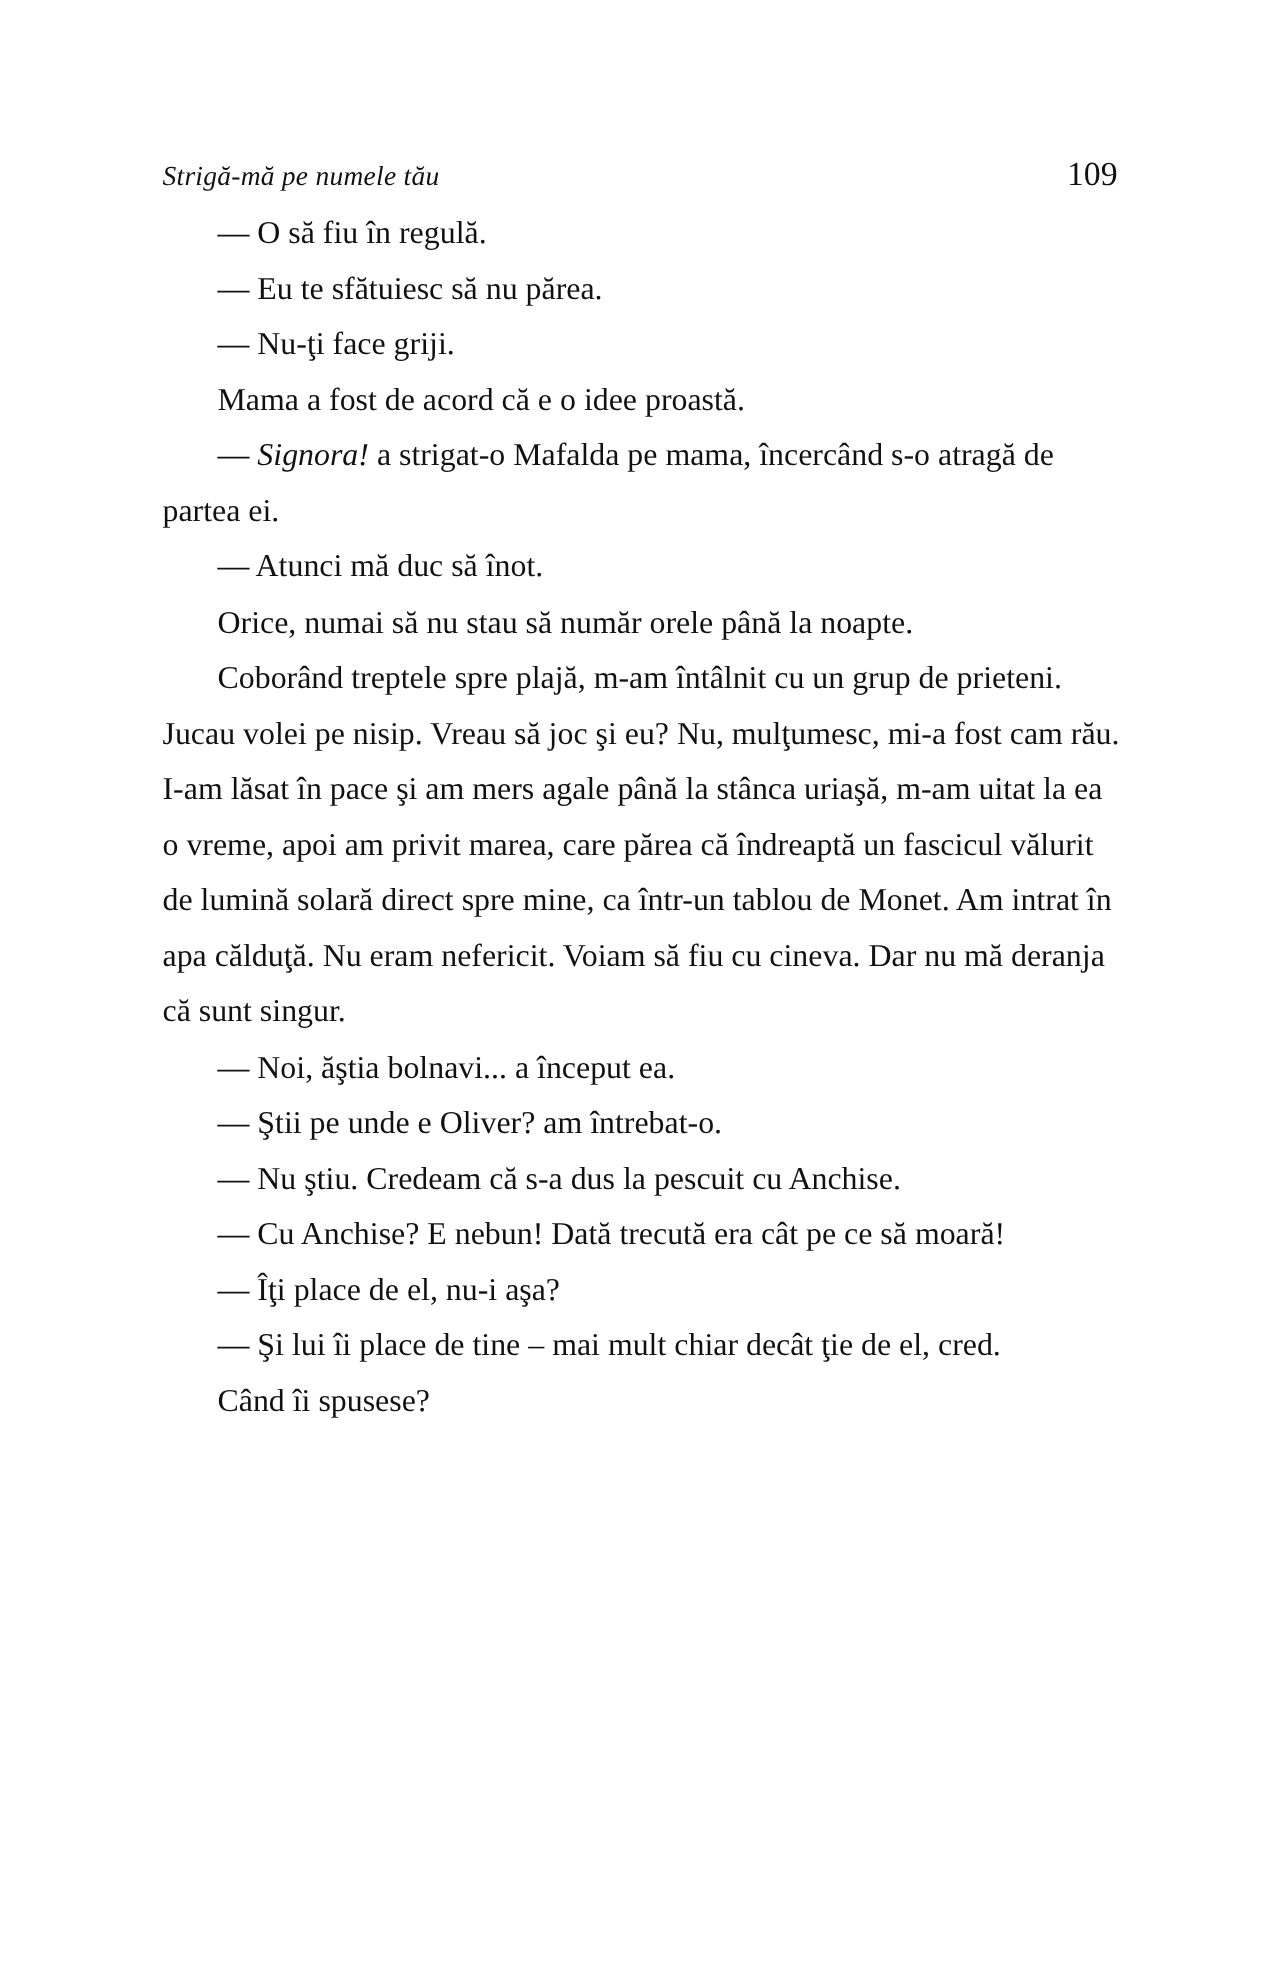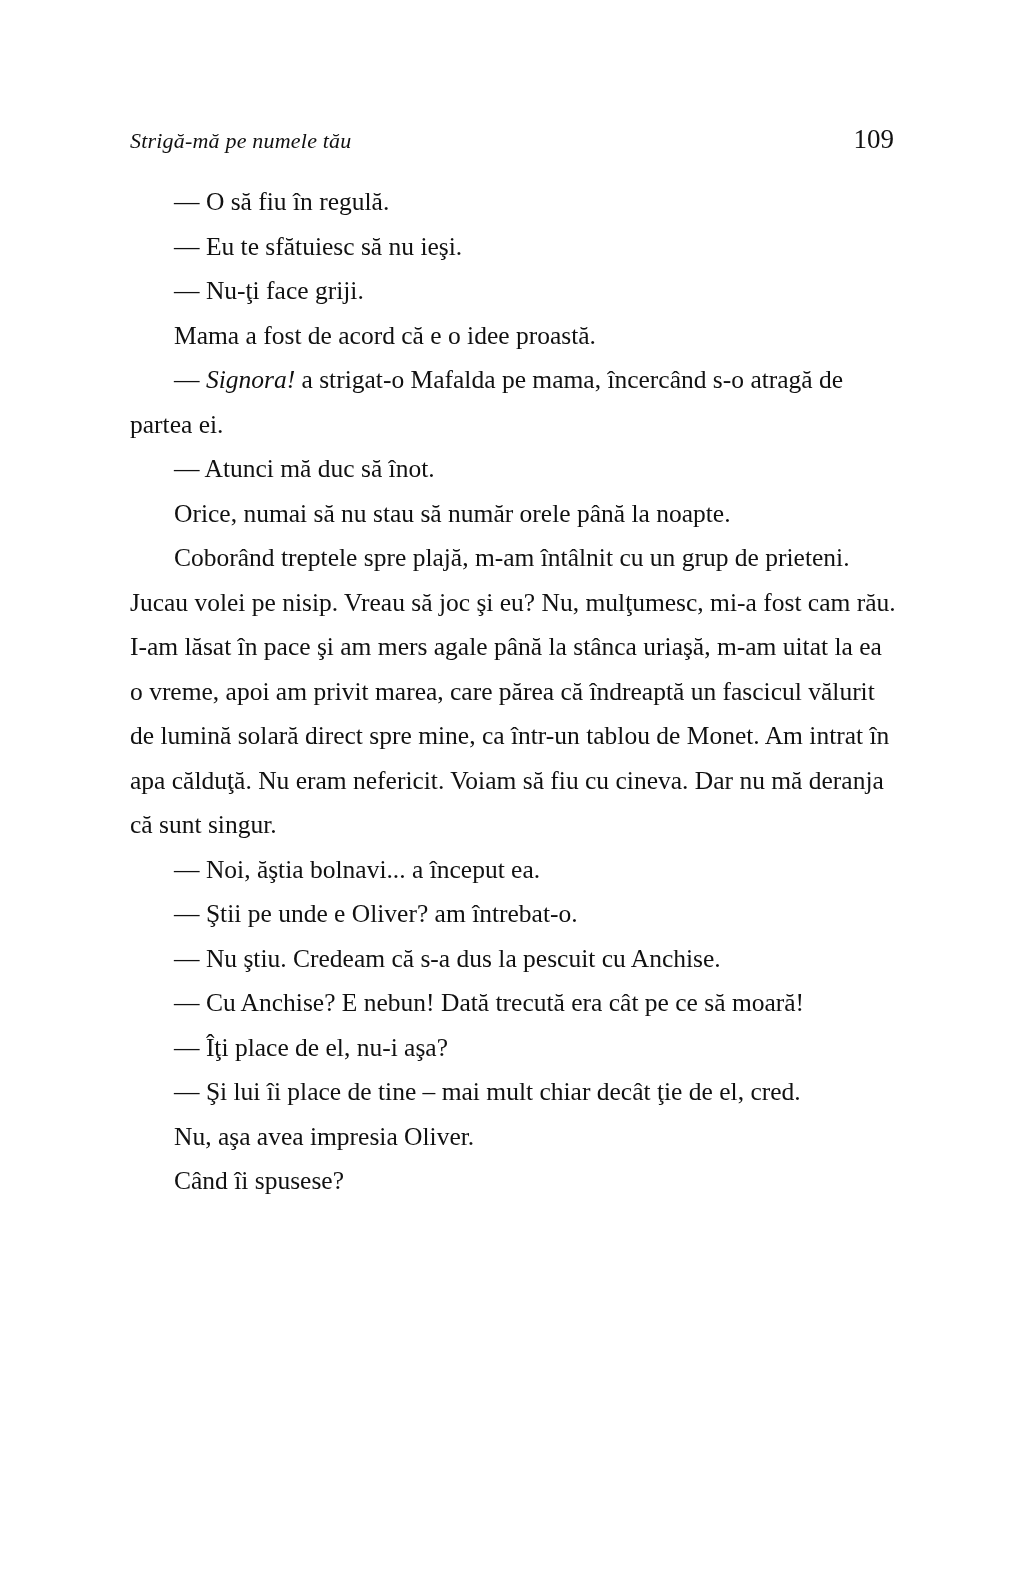--- a/index.html
+++ b/index.html
@@ -29,21 +29,21 @@
   .header-title {
     font-style: italic;
     font-size: 22px;
     letter-spacing: 0.2px;
   }
   .header-page {
     font-size: 27px;
   }
   .body-text {
     position: absolute;
-    top: 168px;
+    top: 152px;
     left: 130px;
     width: 766px;
     font-size: 25.5px;
     line-height: 44.5px;
     text-align: left;
   }
   .para {
     margin: 0;
     text-indent: 44px;
   }
@@ -56,30 +56,29 @@
 
 <div class="page">
 
   <div class="header">
     <div class="header-title">Strigă-mă pe numele tău</div>
     <div class="header-page">109</div>
   </div>
 
   <div class="body-text">
     <p class="para">— O să fiu în regulă.</p>
-    <p class="para">— Eu te sfătuiesc să nu ieşi.</p>
+    <p class="para">— Eu te sfătuiesc să nu părea.</p>
     <p class="para">— Nu-ţi face griji.</p>
     <p class="para">Mama a fost de acord că e o idee proastă.</p>
     <p class="para"><span>— </span><span class="it">Signora!</span><span> a strigat-o Mafalda pe mama, încercând s-o atragă de partea ei.</span></p>
     <p class="para">— Atunci mă duc să înot.</p>
     <p class="para">Orice, numai să nu stau să număr orele până la noapte.</p>
     <p class="para">Coborând treptele spre plajă, m-am întâlnit cu un grup de prieteni. Jucau volei pe nisip. Vreau să joc şi eu? Nu, mulţumesc, mi-a fost cam rău. I-am lăsat în pace şi am mers agale până la stânca uriaşă, m-am uitat la ea o vreme, apoi am privit marea, care părea că îndreaptă un fascicul vălurit de lumină solară direct spre mine, ca într-un tablou de Monet. Am intrat în apa călduţă. Nu eram nefericit. Voiam să fiu cu cineva. Dar nu mă deranja că sunt singur.</p>
     <p class="para">— Noi, ăştia bolnavi... a început ea.</p>
     <p class="para">— Ştii pe unde e Oliver? am întrebat-o.</p>
     <p class="para">— Nu ştiu. Credeam că s-a dus la pescuit cu Anchise.</p>
     <p class="para">— Cu Anchise? E nebun! Dată trecută era cât pe ce să moară!</p>
     <p class="para">— Îţi place de el, nu-i aşa?</p>
     <p class="para">— Şi lui îi place de tine – mai mult chiar decât ţie de el, cred.</p>
-    <p class="para">Nu, aşa avea impresia Oliver.</p>
     <p class="para">Când îi spusese?</p>
   </div>
 
 </div>
 
 </body></html>

